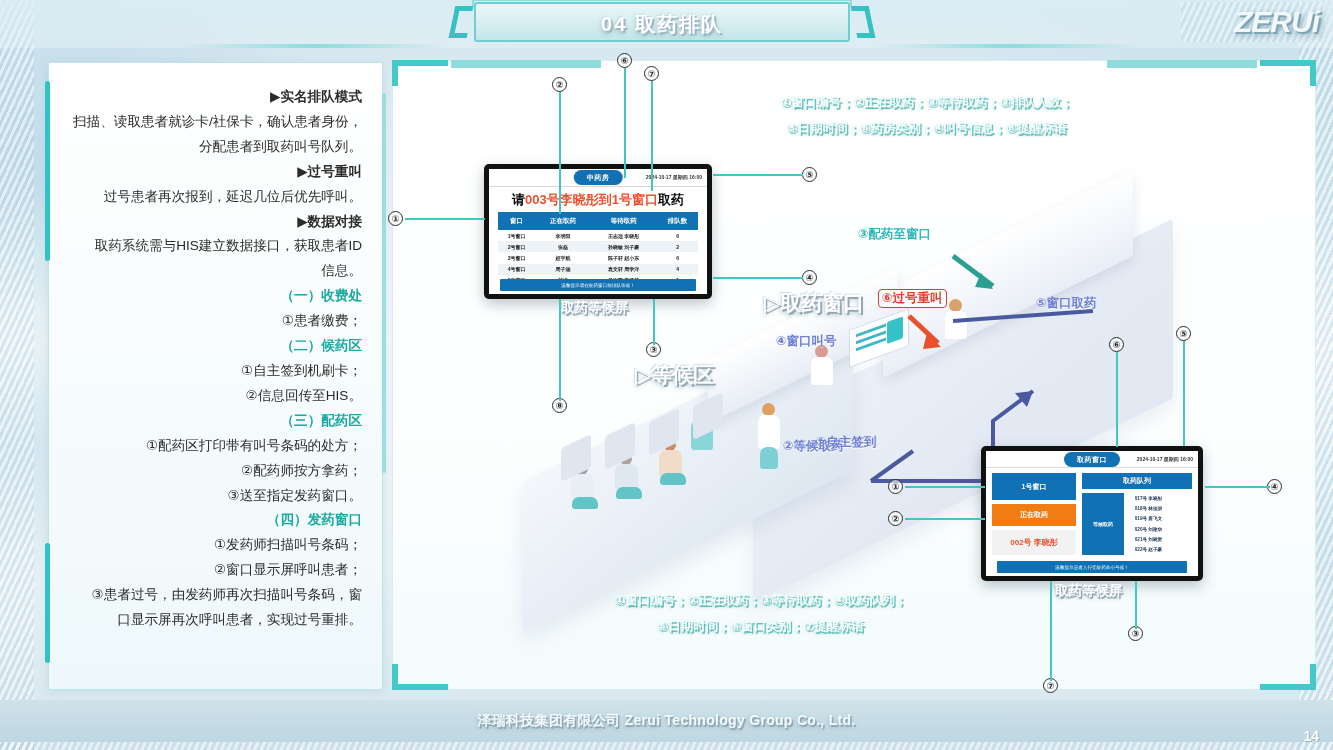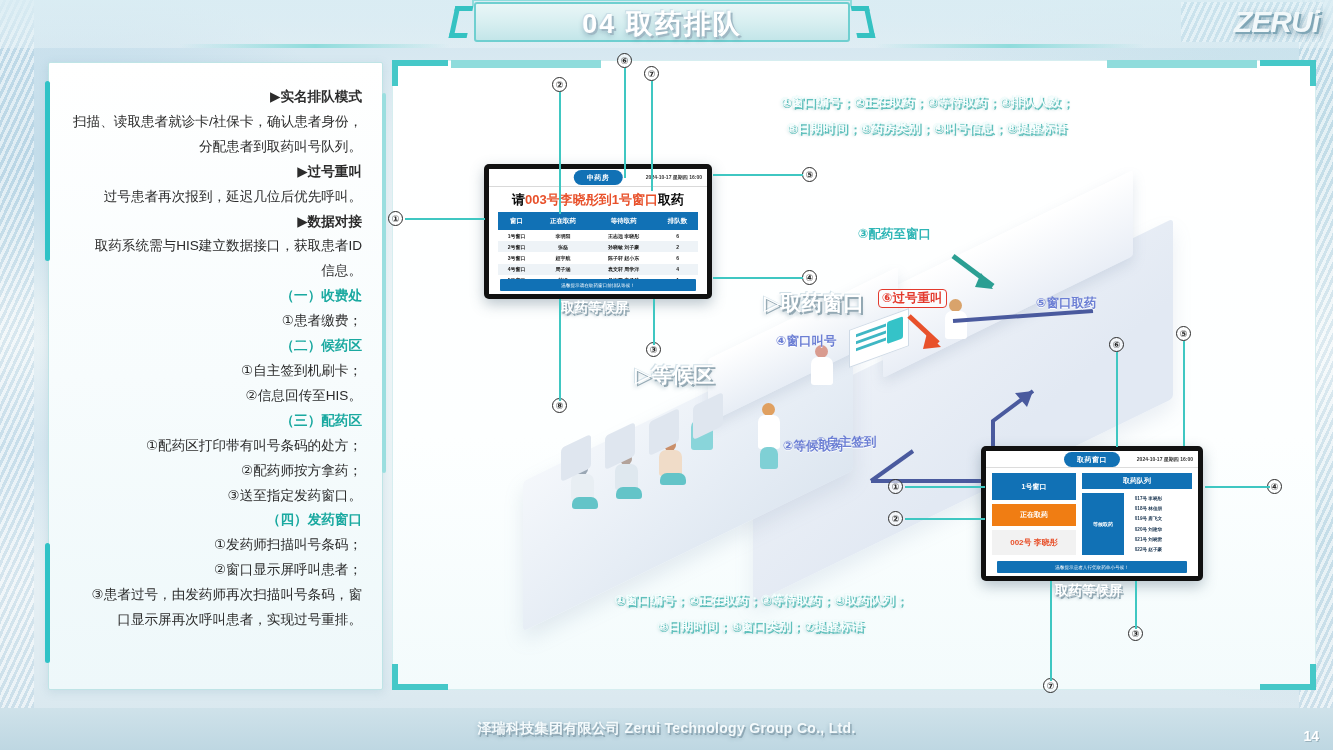--- a/index.html
+++ b/index.html
@@ -58,21 +58,21 @@
     border-left:5px solid #35c2c2; border-top:5px solid #35c2c2; border-bottom:5px solid #35c2c2;
     transform:skewX(-12deg);
   }
   .title-chev.r{ right:0;
     border-right:5px solid #35c2c2; border-top:5px solid #35c2c2; border-bottom:5px solid #35c2c2;
     transform:skewX(12deg);
   }
   .title-text{
     position:absolute; left:0; top:0; width:420px; height:44px;
     display:flex; align-items:center; justify-content:center;
-    font-size:27px; font-weight:bold; color:#ffffff; letter-spacing:2px;
+    font-size:20px; font-weight:bold; color:#ffffff; letter-spacing:2px;
     text-shadow: 2px 2px 0 #9fb8c4, -1px -1px 0 #c9dde6, 0 3px 5px rgba(80,120,140,.45);
   }
   .hdr-line{
     position:absolute; top:44px; height:4px;
     background:linear-gradient(90deg,rgba(110,205,205,0),#8fdcdc,rgba(110,205,205,0));
   }
   .logo{
     position:absolute; right:14px; top:5px; width:132px; height:34px;
     display:flex; align-items:center; justify-content:flex-end;
     font-size:30px; font-style:italic; font-weight:bold; letter-spacing:-1px;
@@ -243,21 +243,21 @@
     position:absolute; width:15px; height:15px; border-radius:50%;
     border:1.4px solid #2b2b2b; color:#2b2b2b; font-size:9.5px;
     display:flex; align-items:center; justify-content:center; font-weight:bold;
     background:rgba(255,255,255,.6);
   }
   .lead{ position:absolute; background:#3fc7c2; }
   .lead.h{ height:1.6px; } .lead.v{ width:1.6px; }
 
   
   .footer{
-    position:absolute; left:0; bottom:0; width:1333px; height:42px;
+    position:absolute; left:0; bottom:8px; width:1333px; height:42px;
     background:linear-gradient(180deg,#cfe2ea,#bed7e2);
     display:flex; align-items:center; justify-content:center;
   }
   .footer-text{
     font-size:14px; font-weight:bold; color:#f4fafc; letter-spacing:.3px;
     text-shadow:1.5px 1.5px 0 #8fa8b5, 0 2px 4px rgba(60,100,120,.4);
   }
   .page-no{
     position:absolute; right:14px; bottom:6px; font-size:14px; font-weight:bold;
     color:#ffffff; text-shadow:1px 1px 0 #9ab2bd;

